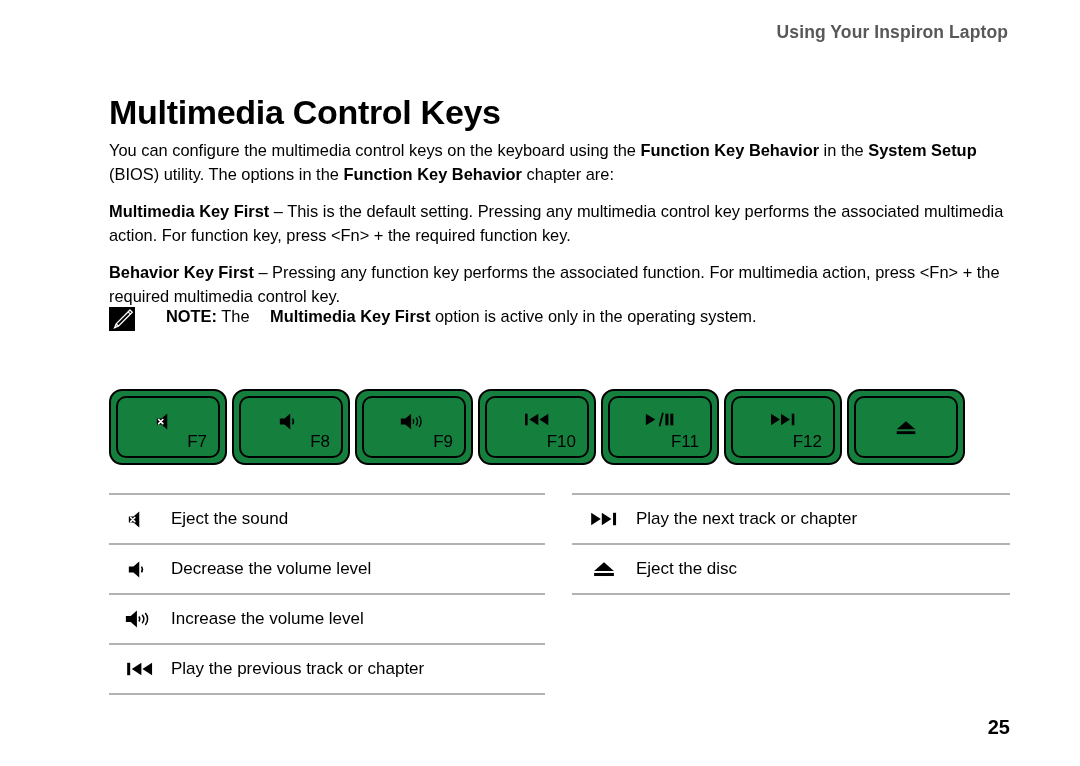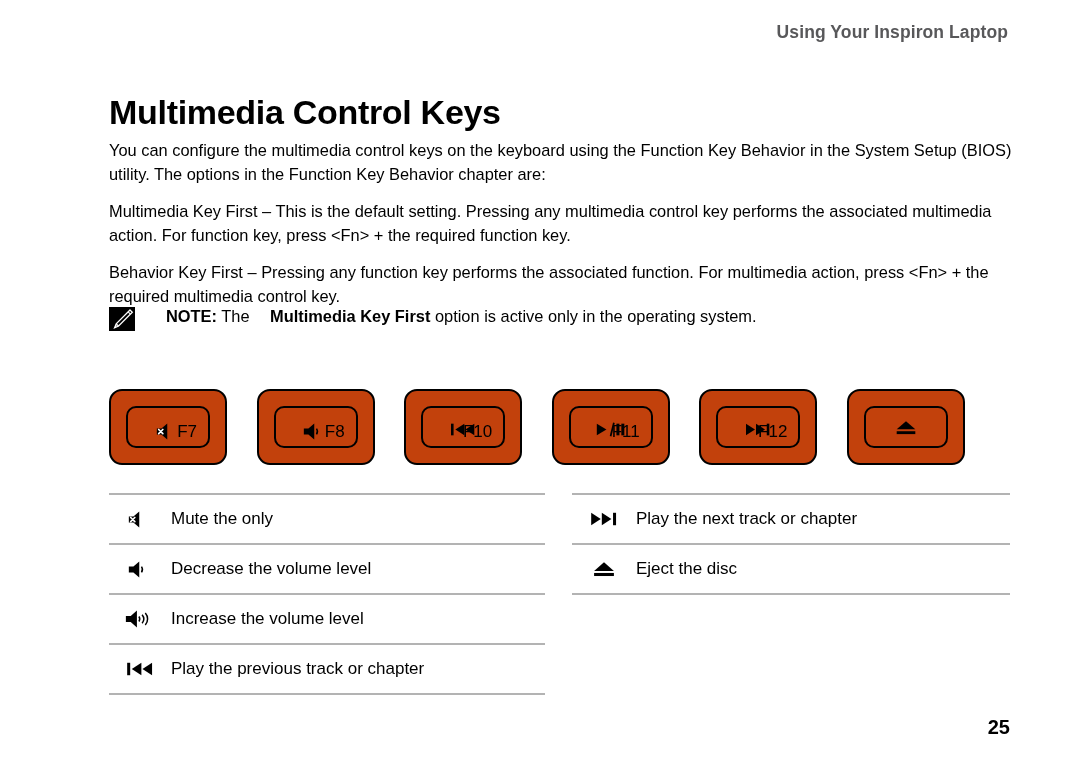--- a/index.html
+++ b/index.html
@@ -49,21 +49,21 @@
     position: absolute;
     left: 109px;
     width: 905px;
     font-size: 16.4px;
     line-height: 23.5px;
     color: #000;
   }
   .para-intro  { top: 123px; }
   .para-mmkey  { top: 184px; }
   .para-fnkey  { top: 245px; }
-  .body-block b { font-weight: normal; }
+  .body-block b { font-weight: bold; }
 
   
   .note-row {
     position: absolute;
     top: 305px;
     left: 109px;
     width: 900px;
     display: flex;
     align-items: flex-start;
   }
@@ -88,22 +88,22 @@
     width: 856px;
     display: flex;
     justify-content: space-between;
   }
   .key {
     width: 118px;
     height: 76px;
     box-sizing: border-box;
     border: 2px solid #000;
     border-radius: 13px;
-    padding: 15px;
-    background: #c2410c;
+    padding: 5px;
+    background: #15803d;
   }
   .key-inner {
     width: 100%;
     height: 100%;
     box-sizing: border-box;
     border: 2px solid #000;
     border-radius: 10px;
     position: relative;
   }
   .key-glyph {
@@ -222,20 +222,33 @@
         <span class="key-glyph">
           <svg viewBox="0 0 30 22" width="25" height="19">
             <path d="M1 7.5 H6.5 L13.5 1.5 V20.5 L6.5 14.5 H1 Z" fill="#000"></path>
             <path d="M16.2 7.6 A6 6 0 0 1 16.2 14.4" fill="none" stroke="#000" stroke-width="1.8"></path>
           </svg>
         </span>
         <span class="key-label">F8</span>
       </div>
     </div>
 
+    <div class="key">
+      <div class="key-inner">
+        <span class="key-glyph">
+          <svg viewBox="0 0 34 22" width="28" height="19">
+            <path d="M1 7.5 H6.5 L13.5 1.5 V20.5 L6.5 14.5 H1 Z" fill="#000"></path>
+            <path d="M15.8 8.2 A5 5 0 0 1 15.8 13.8" fill="none" stroke="#000" stroke-width="1.7"></path>
+            <path d="M19.4 6.2 A7.6 7.6 0 0 1 19.4 15.8" fill="none" stroke="#000" stroke-width="1.7"></path>
+            <path d="M23.0 4.2 A10.2 10.2 0 0 1 23.0 17.8" fill="none" stroke="#000" stroke-width="1.7"></path>
+          </svg>
+        </span>
+        <span class="key-label">F9</span>
+      </div>
+    </div>
 
     <div class="key">
       <div class="key-inner">
         <span class="key-glyph">
           <svg viewBox="0 0 32 18" width="27" height="15">
             <rect x="1" y="2" width="3.1" height="14" fill="#000"></rect>
             <path d="M17 2 V16 L6.2 9 Z" fill="#000"></path>
             <path d="M29 2 V16 L18.2 9 Z" fill="#000"></path>
           </svg>
         </span>
@@ -286,21 +299,21 @@
 
   <div class="legend legend-left">
 
     <div class="legend-row">
       <span class="legend-icon">
         <svg viewBox="0 0 30 22" width="25" height="19">
           <path d="M1 7.5 H6.5 L13.5 1.5 V20.5 L6.5 14.5 H1 Z" fill="#000"></path>
           <path d="M3.2 8.6 L8.2 13.6 M8.2 8.6 L3.2 13.6" stroke="#fff" stroke-width="2" stroke-linecap="round"></path>
         </svg>
       </span>
-      <span class="legend-text">Mute the only</span>
+      <span class="legend-text">Eject the sound</span>
     </div>
 
     <div class="legend-row">
       <span class="legend-icon">
         <svg viewBox="0 0 30 22" width="25" height="19">
           <path d="M1 7.5 H6.5 L13.5 1.5 V20.5 L6.5 14.5 H1 Z" fill="#000"></path>
           <path d="M16.2 7.6 A6 6 0 0 1 16.2 14.4" fill="none" stroke="#000" stroke-width="1.8"></path>
         </svg>
       </span>
       <span class="legend-text">Decrease the volume level</span>

